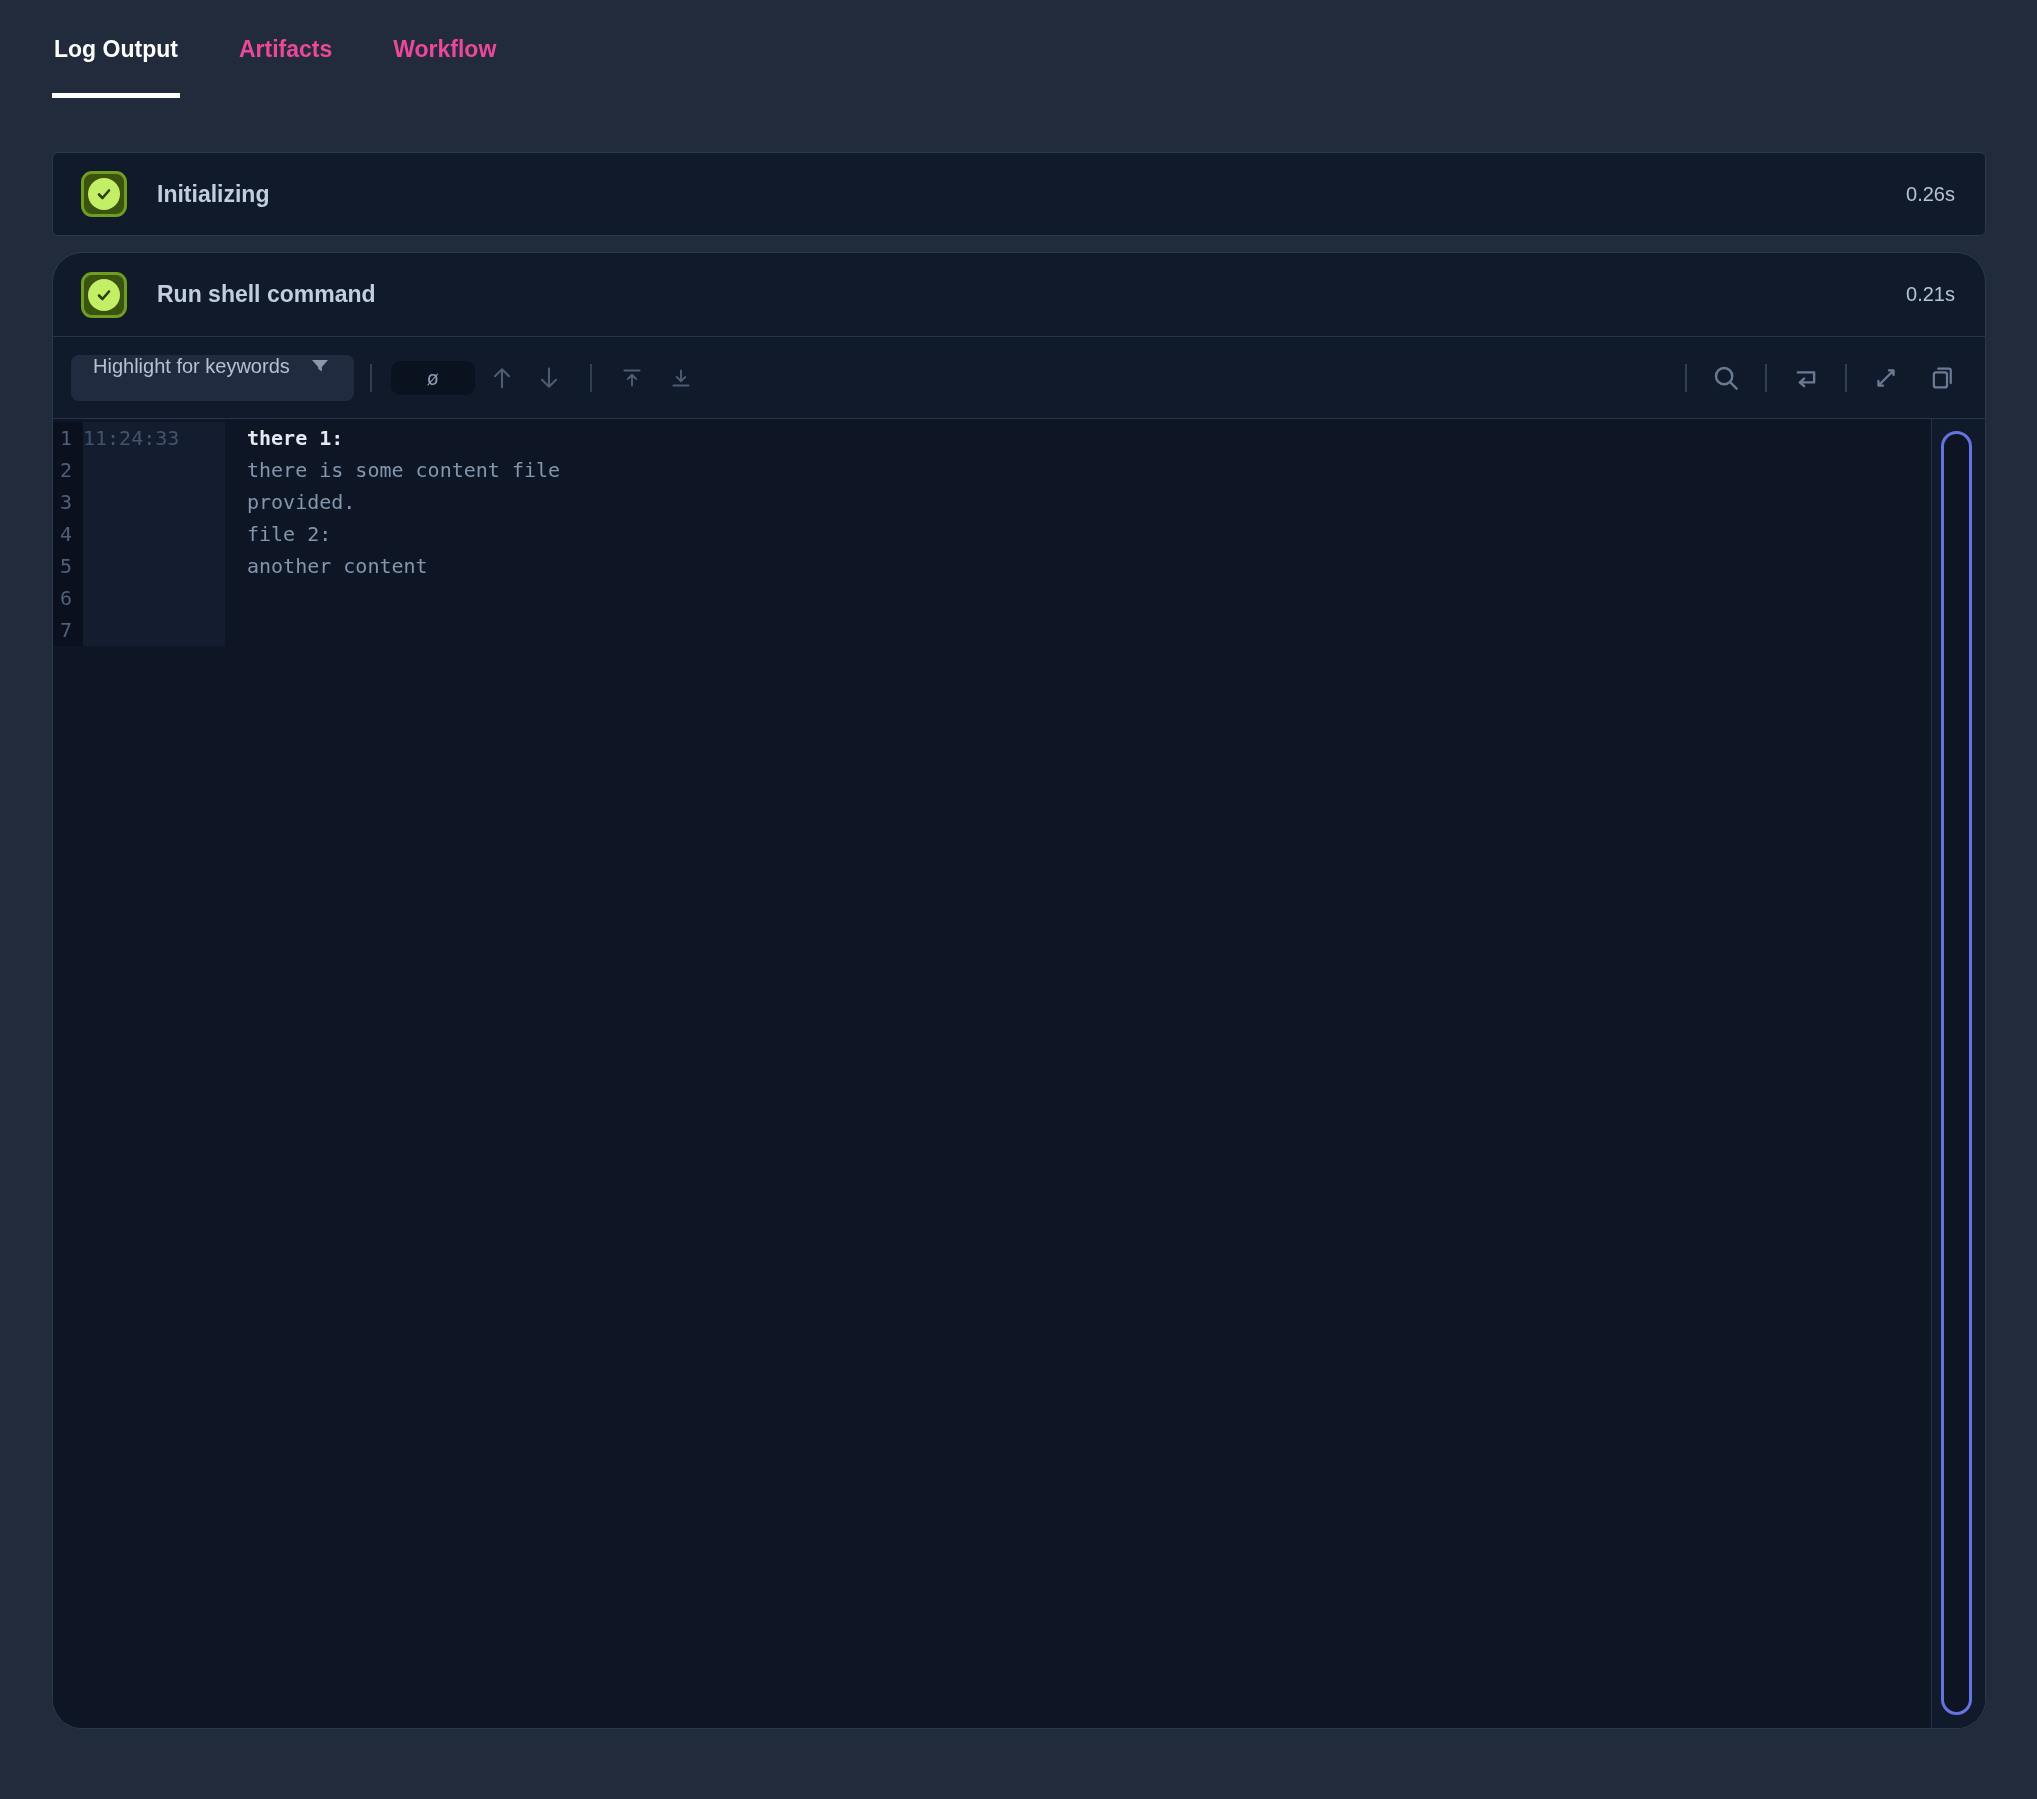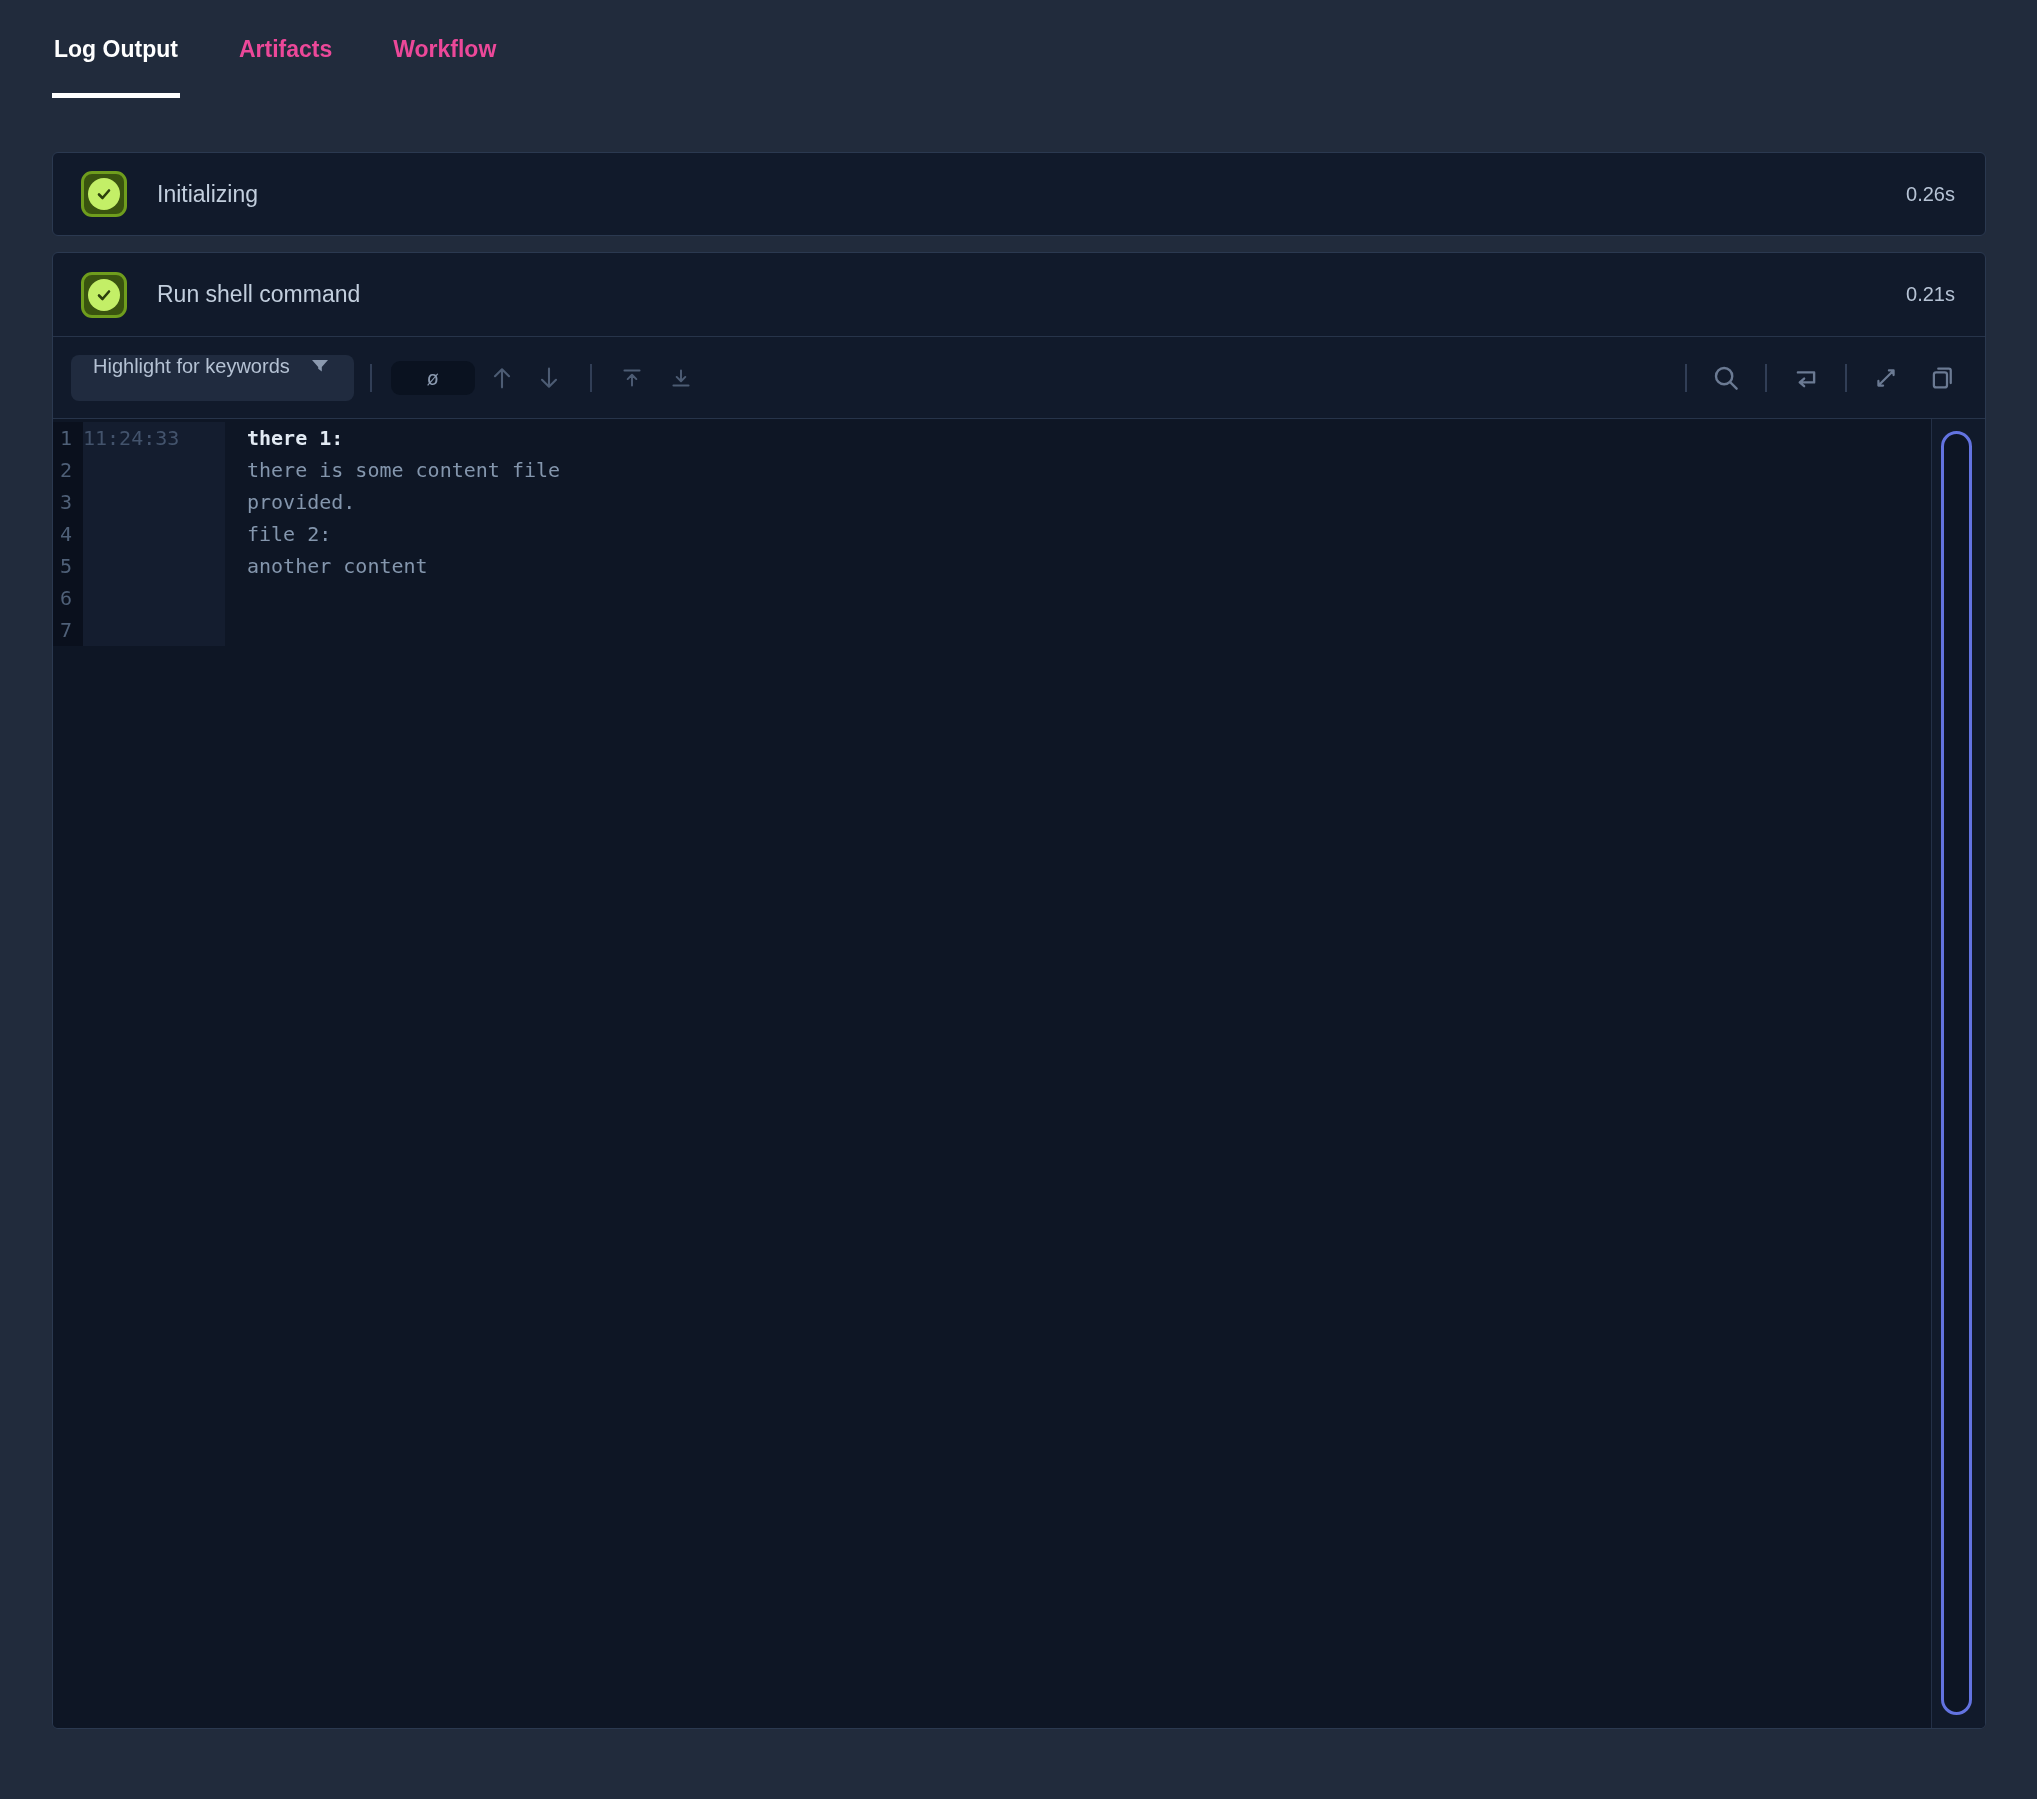--- a/index.html
+++ b/index.html
@@ -20,33 +20,33 @@
   }
   .tab.active { color:#ffffff; border-bottom-color:#ffffff; }
 
   
   .card {
     background:#111a2b;
     border:1px solid #2b3950;
     border-radius:6px;
   }
   .card.first { height:84px; margin-top:54px; display:flex; align-items:center; }
-  .card.second { margin-top:16px; height:1477px; display:flex; flex-direction:column; overflow:hidden; }
+  .card.second { margin-top:16px; height:1477px; display:flex; flex-direction:column; overflow:hidden;border-radius:30px; }
 
   .sec-header { height:83px; min-height:83px; display:flex; align-items:center; padding:0 30px 0 28px; width:100%; cursor:pointer; }
   .status-icon {
     width:46px; height:46px; border-radius:11px;
     background:#3a540f; border:3px solid #6f9d1d;
     display:flex; align-items:center; justify-content:center; flex:none;
   }
   .status-icon .disc {
     width:32px; height:32px; border-radius:50%;
     background:#c3ef67; display:flex; align-items:center; justify-content:center;
   }
-  .sec-title { margin-left:30px; font-size:23px; font-weight:400; color:#c2cedd; }
+  .sec-title { margin-left:30px; font-size:23px; font-weight:700; color:#c2cedd; }
   .sec-duration { margin-left:auto; font-size:20px; color:#b6c3d5; }
 
   
   .toolbar {
     height:82px; min-height:82px; display:flex; align-items:center;
     padding:0 26px 0 18px; border-top:1px solid #27344a;
   }
   .hl-btn {
     height:46px; background:#202b3f; border:none; border-radius:8px;
     display:flex; gap:18px; padding:0 22px;

